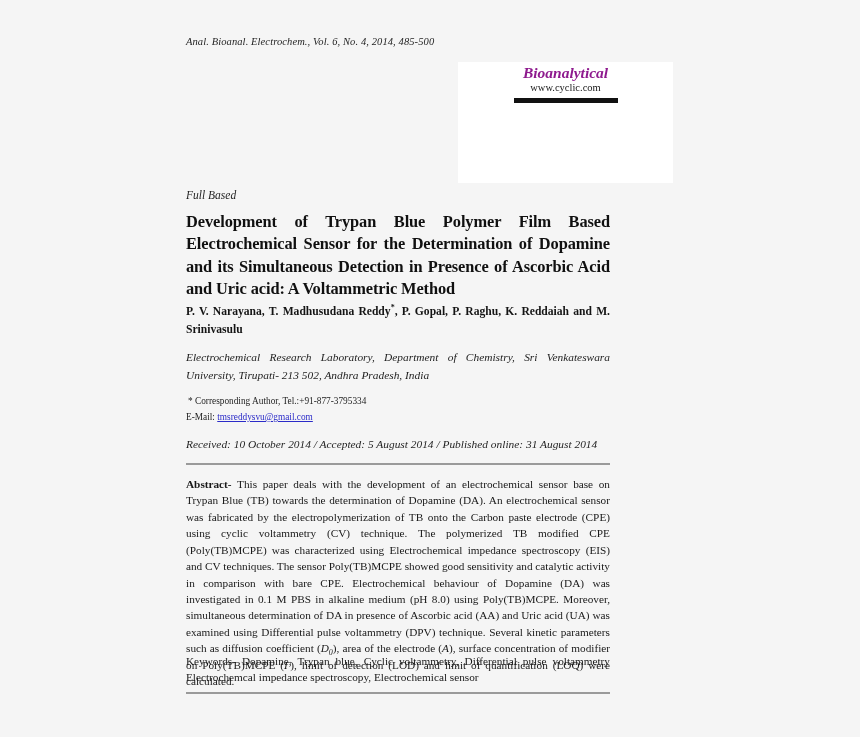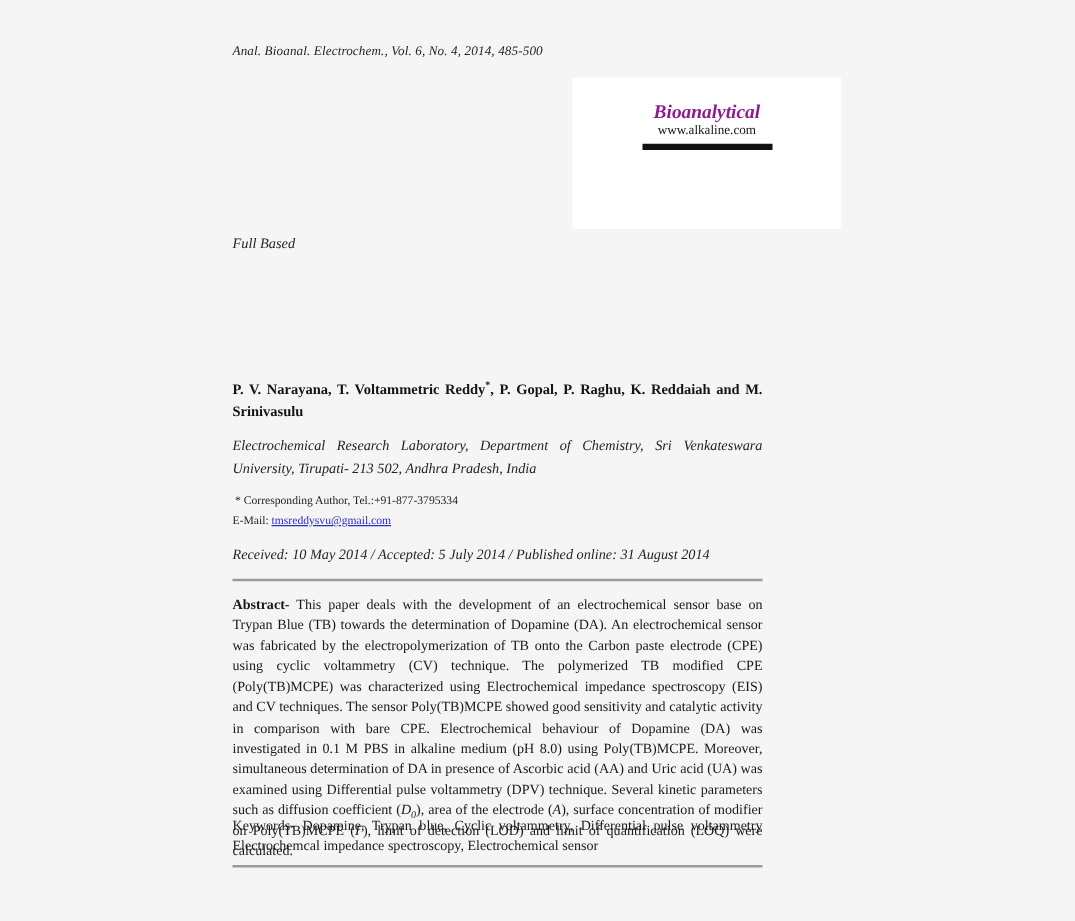--- a/index.html
+++ b/index.html
@@ -48,21 +48,21 @@
   .logo-line1 {
     margin-top: 15px;
     font-style: italic;
     font-weight: bold;
     font-size: 21px;
     color: #8e1a8e;
     letter-spacing: 0.2px;
     line-height: 1.05;
   }
   .logo-line2 {
-    margin-top: 20px;
+    margin-top: 3px;
     font-style: italic;
     font-weight: bold;
     font-size: 15.5px;
     color: #8e1a8e;
     line-height: 1.05;
   }
   .logo-line3 {
     margin-top: 3px;
     font-style: italic;
     font-weight: bold;
@@ -224,36 +224,37 @@
 </style>
 </head>
 <body>
 
 <div class="page">
 
   <div class="running-head">Anal. Bioanal. Electrochem., Vol. 6, No. 4, 2014, 485-500</div>
 
   <div class="logo-box">
     <div class="logo-line2">Bioanalytical</div>
-    <div class="logo-url">www.alkaline.com</div>
+    <div class="logo-url">www.cyclic.com</div>
     <div class="logo-bar"></div>
   </div>
 
   <div class="article-type">Full Based</div>
 
-
-  <div class="authors"><span>P. V. Narayana, T. Voltammetric Reddy</span><sup>*</sup><span>, P. Gopal, P. Raghu, K. Reddaiah and M. Srinivasulu</span></div>
+  <div class="title">Development of Trypan Blue Polymer Film Based Electrochemical Sensor for the Determination of Dopamine and its Simultaneous Detection in Presence of Ascorbic Acid and Uric acid: A Voltammetric Method</div>
+
+  <div class="authors"><span>P. V. Narayana, T. Madhusudana Reddy</span><sup>*</sup><span>, P. Gopal, P. Raghu, K. Reddaiah and M. Srinivasulu</span></div>
 
   <div class="affiliation">Electrochemical Research Laboratory, Department of Chemistry, Sri Venkateswara University, Tirupati- 213 502, Andhra Pradesh, India</div>
 
   <div class="corresponding">* Corresponding Author, Tel.:+91-877-3795334</div>
 
   <div class="email-line"><span>E-Mail:</span> <a class="email-link" href="#">tmsreddysvu@gmail.com</a></div>
 
-  <div class="dates">Received: 10 May 2014 / Accepted: 5 July 2014 / Published online: 31 August 2014</div>
+  <div class="dates">Received: 10 October 2014 / Accepted: 5 August 2014 / Published online: 31 August 2014</div>
 
   <div class="rule rule-top"></div>
 
   <div class="abstract"><b>Abstract-</b><span> This paper deals with the development of an electrochemical sensor base on Trypan Blue (TB) towards the determination of Dopamine (DA). An electrochemical sensor was fabricated by the electropolymerization of TB onto the Carbon paste electrode (CPE) using cyclic voltammetry (CV) technique. The polymerized TB modified CPE (Poly(TB)MCPE) was characterized using Electrochemical impedance spectroscopy (EIS) and CV techniques. The sensor Poly(TB)MCPE showed good sensitivity and catalytic activity in comparison with bare CPE. Electrochemical behaviour of Dopamine (DA) was investigated in 0.1 M PBS in alkaline medium (pH 8.0) using Poly(TB)MCPE. Moreover, simultaneous determination of DA in presence of Ascorbic acid (AA) and Uric acid (UA) was examined using Differential pulse voltammetry (DPV) technique. Several kinetic parameters such as diffusion coefficient (</span><i><span>D</span><sub>0</sub></i><span>), area of the electrode (</span><i>A</i><span>), surface concentration of modifier on Poly(TB)MCPE (</span><i>Γ</i><span>), limit of detection (LOD) and limit of quantification (LOQ) were calculated.</span></div>
 
   <div class="keywords"><b>Keywords-</b><span> Dopamine, Trypan blue, Cyclic voltammetry, Differential pulse voltammetry Electrochemcal impedance spectroscopy, Electrochemical sensor</span></div>
 
   <div class="rule rule-bottom"></div>
 
 </div>

